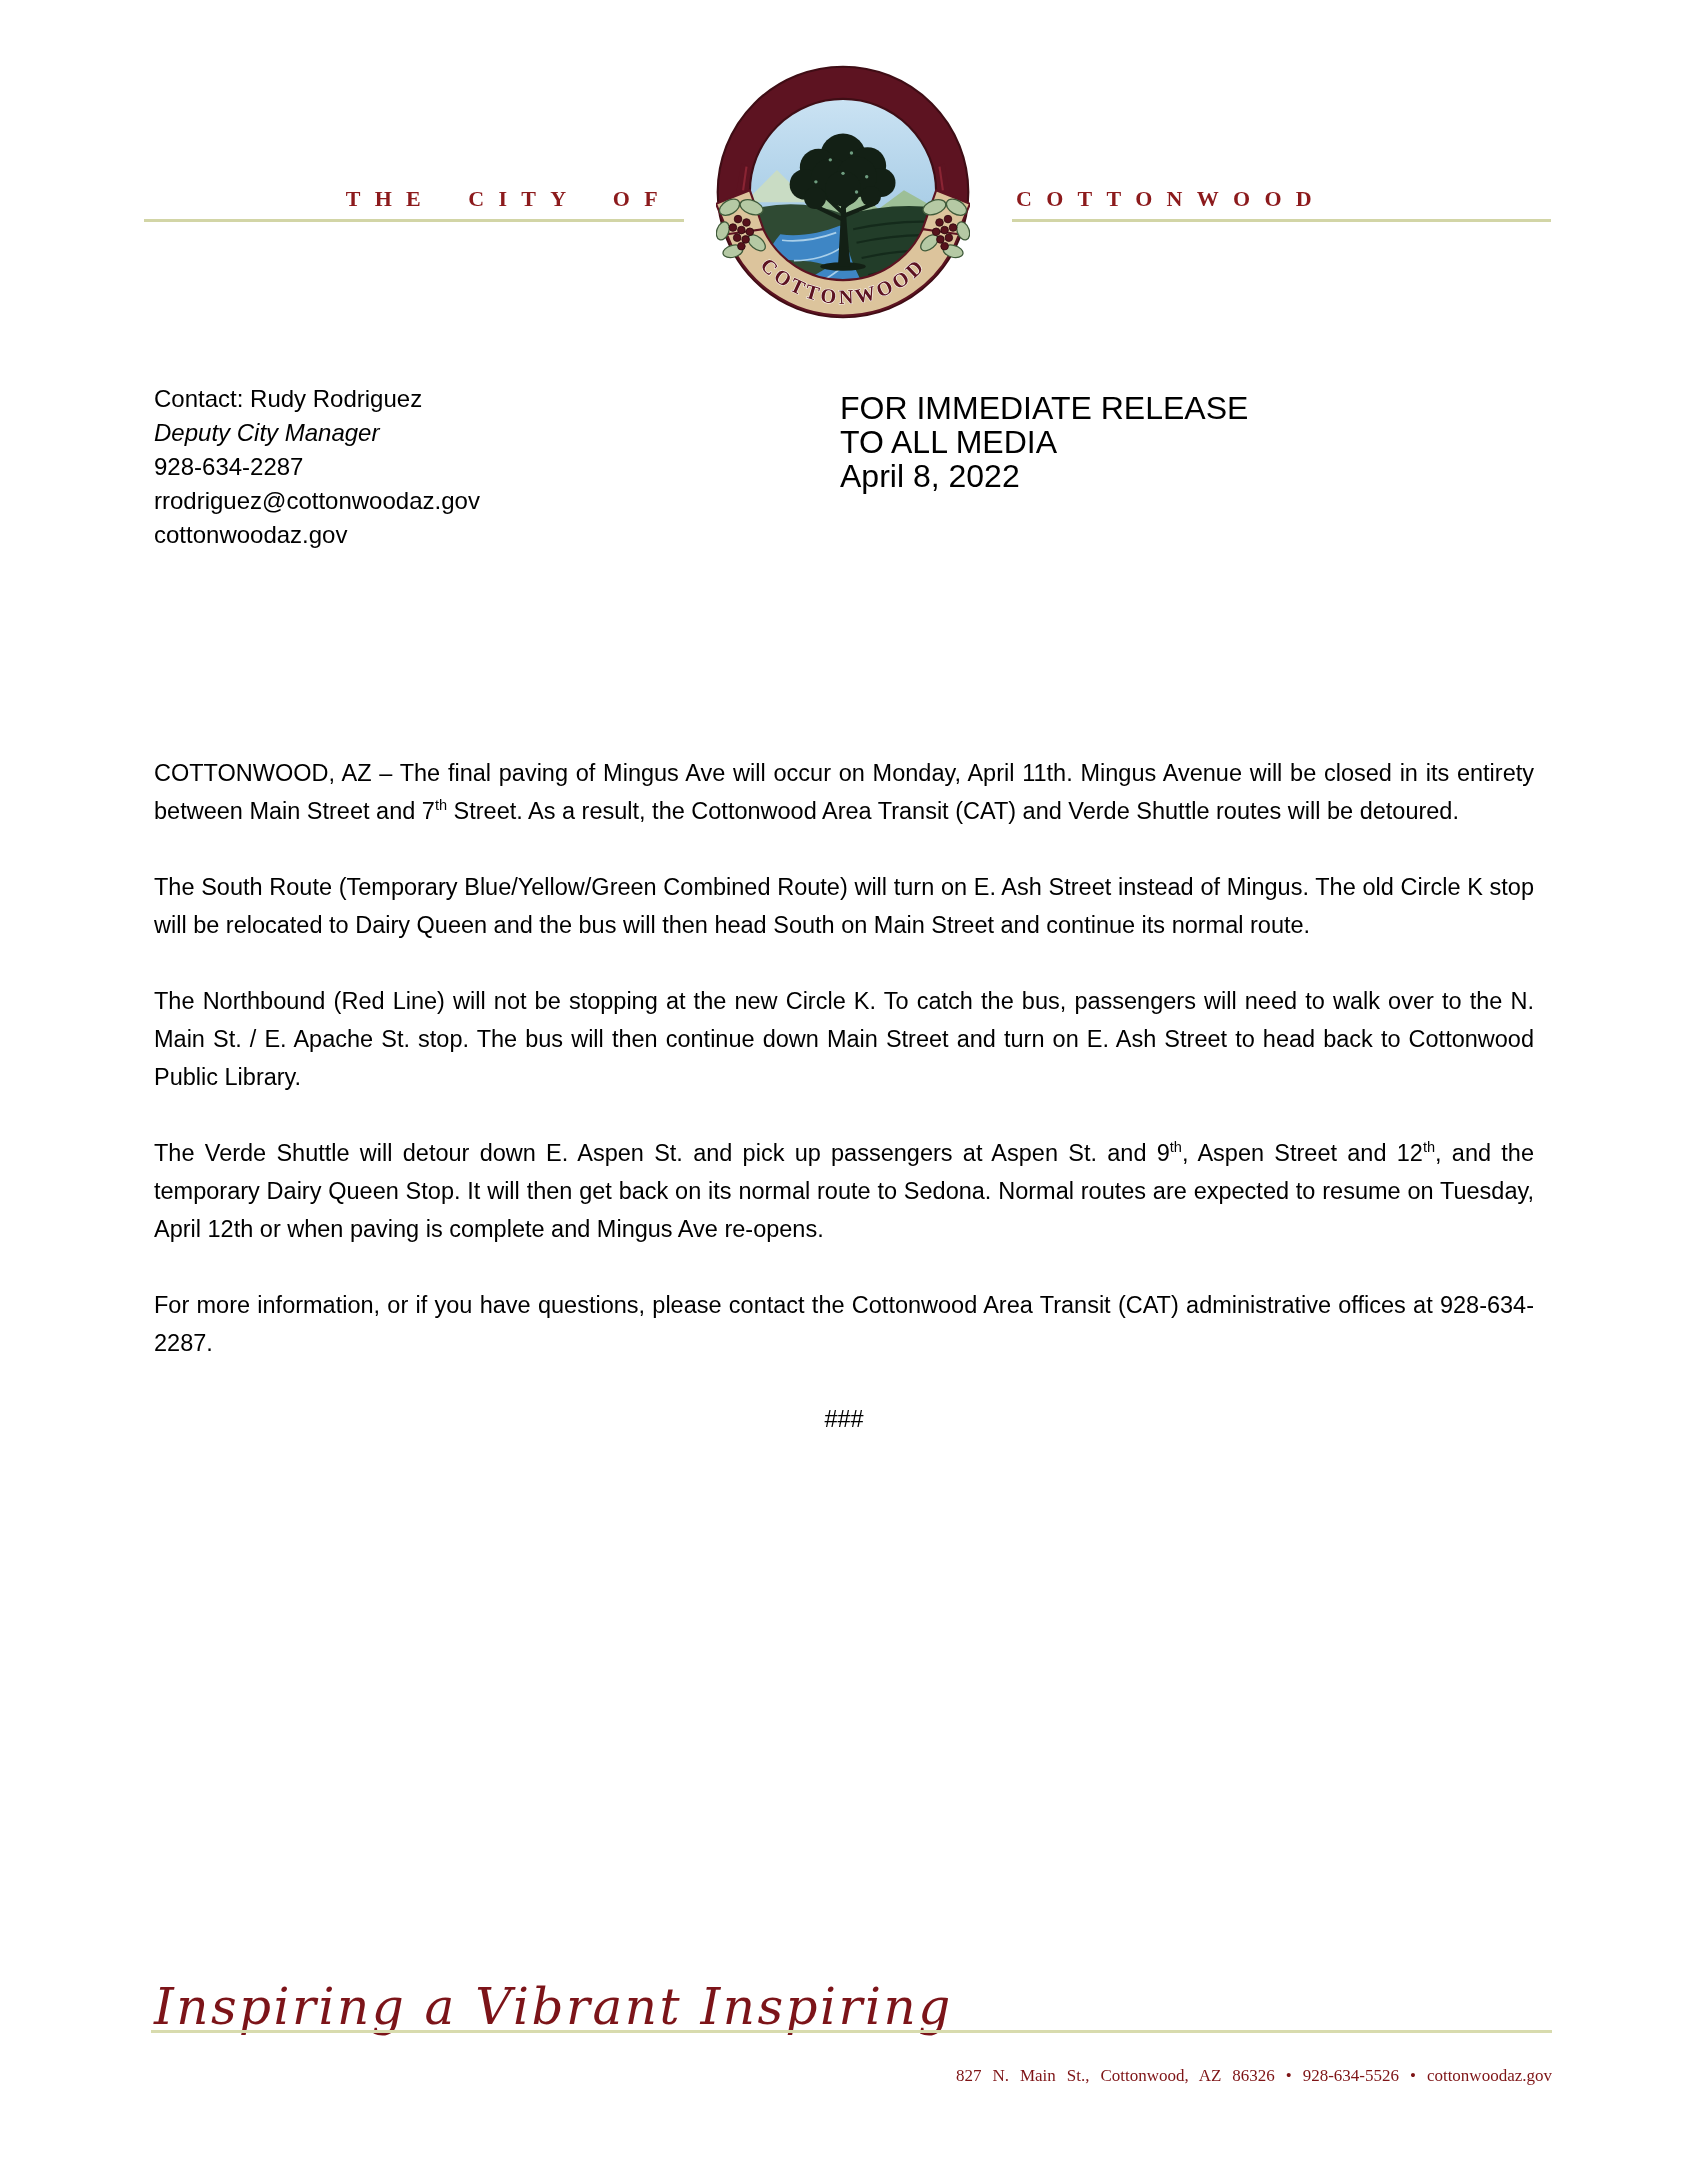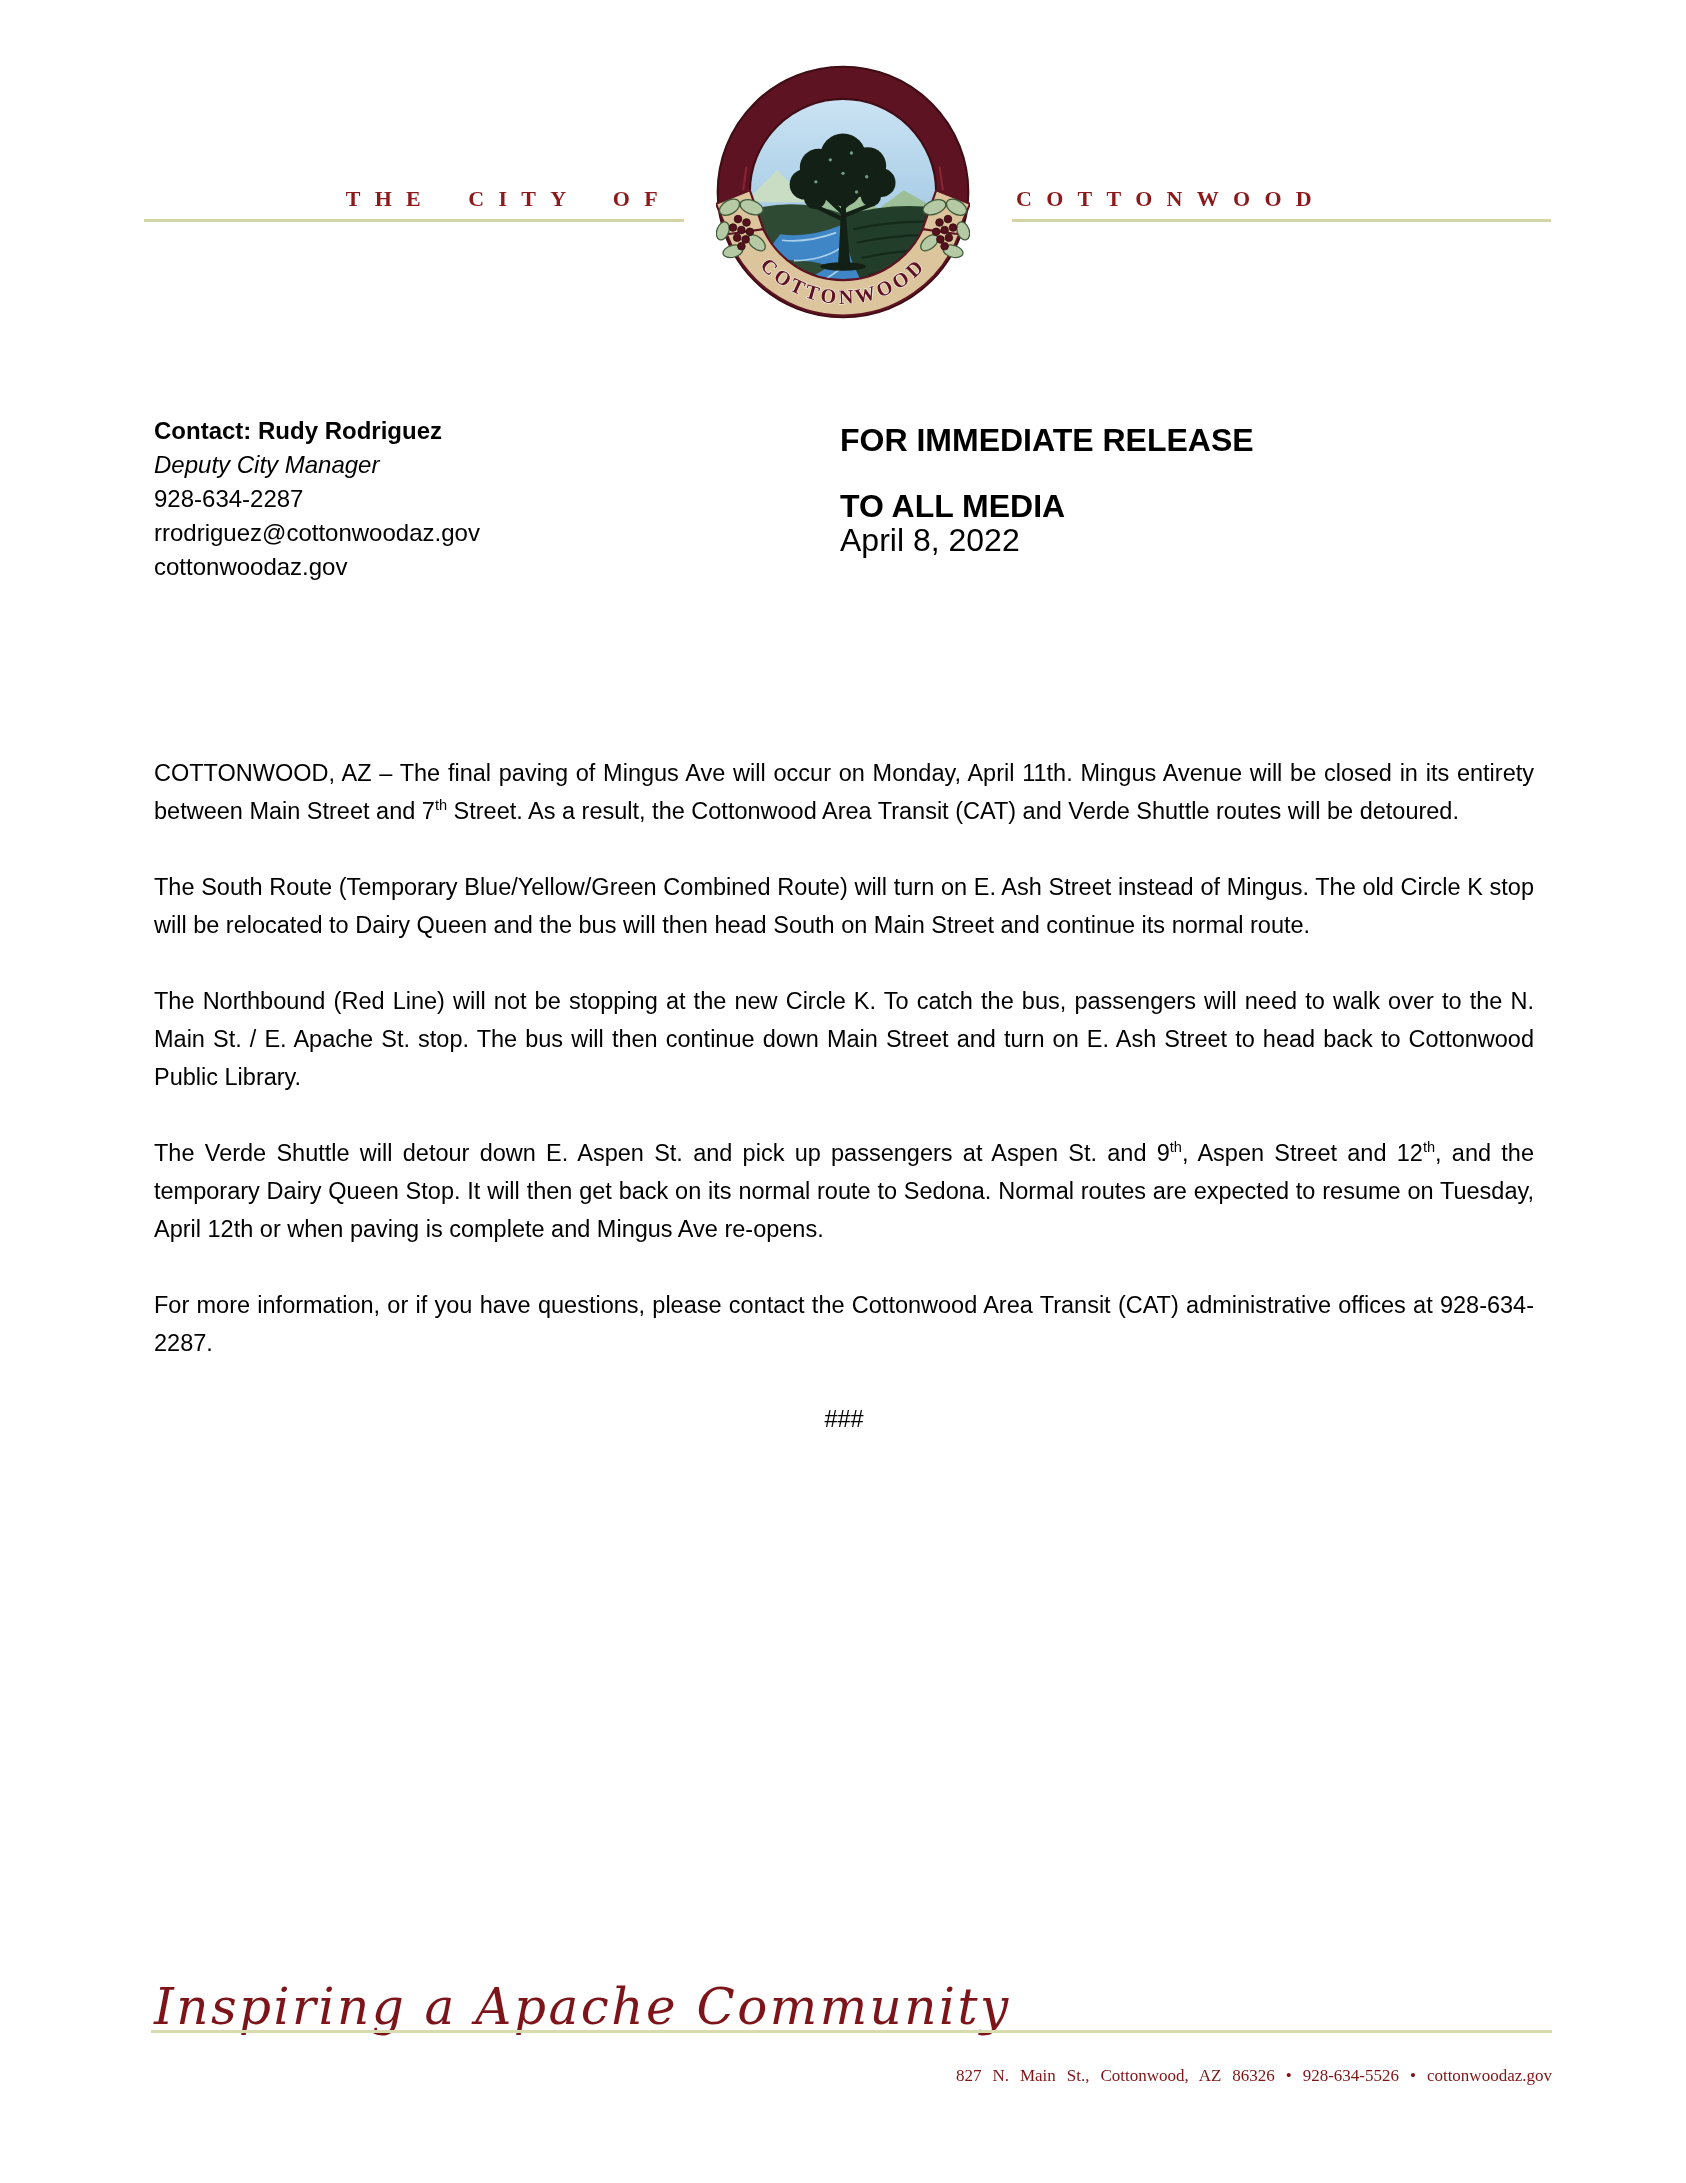--- a/index.html
+++ b/index.html
@@ -12,21 +12,21 @@
   .hdr-left{left:143px;width:529px;text-align:right;}
   .hdr-right{left:1016px;text-align:left;}
   .hdr-line{position:absolute;top:219px;height:2.5px;background:#d2d5a6;}
   .hdr-line.l{left:144px;width:540px;}
   .hdr-line.r{left:1012px;width:539px;}
   .logo{position:absolute;left:716px;top:65px;width:254px;height:254px;}
 
   
   .contact{position:absolute;left:154px;top:382px;font-size:24px;line-height:34px;}
   .release{position:absolute;left:840px;top:391px;width:694px;text-align:left;font-size:32px;line-height:34px;}
-  .bold{font-weight:bold;margin-top:32px;}
+  .bold{font-weight:normal;}
   .italic{font-style:italic;}
 
   
   .doc-title{position:absolute;left:154px;top:600px;width:1380px;text-align:center;
              font-weight:bold;font-size:40px;line-height:58px;}
 
   
   .body-copy{position:absolute;left:154px;top:754px;width:1380px;font-size:23.5px;line-height:38px;text-align:justify;}
   .body-copy p{margin:0 0 38px 0;}
   .body-copy sup{font-size:62%;line-height:0;vertical-align:super;}
@@ -198,18 +198,18 @@
 
   <div class="body-copy">
     <p><span>COTTONWOOD, AZ – The final paving of Mingus Ave will occur on Monday, April 11th. Mingus Avenue will be closed in its entirety between Main Street and 7</span><sup>th</sup><span> Street. As a result, the Cottonwood Area Transit (CAT) and Verde Shuttle routes will be detoured.</span></p>
     <p><span>The South Route (Temporary Blue/Yellow/Green Combined Route) will turn on E. Ash Street instead of Mingus. The old Circle K stop will be relocated to Dairy Queen and the bus will then head South on Main Street and continue its normal route.</span></p>
     <p><span>The Northbound (Red Line) will not be stopping at the new Circle K. To catch the bus, passengers will need to walk over to the N. Main St. / E. Apache St. stop. The bus will then continue down Main Street and turn on E. Ash Street to head back to Cottonwood Public Library.</span></p>
     <p><span>The Verde Shuttle will detour down E. Aspen St. and pick up passengers at Aspen St. and 9</span><sup>th</sup><span>, Aspen Street and 12</span><sup>th</sup><span>, and the temporary Dairy Queen Stop. It will then get back on its normal route to Sedona. Normal routes are expected to resume on Tuesday, April 12th or when paving is complete and Mingus Ave re-opens.</span></p>
     <p><span>For more information, or if you have questions, please contact the Cottonwood Area Transit (CAT) administrative offices at 928-634-2287.</span></p>
     <div class="end-mark">###</div>
   </div>
 
-  <div class="tagline">Inspiring a Apache Community</div>
+  <div class="tagline">Inspiring a Vibrant Inspiring</div>
   <div class="footer-line"></div>
   <div class="footer-address">827 N. Main St., Cottonwood, AZ 86326 • 928-634-5526 • cottonwoodaz.gov</div>
 
 </div>
 
 
 </body></html>

